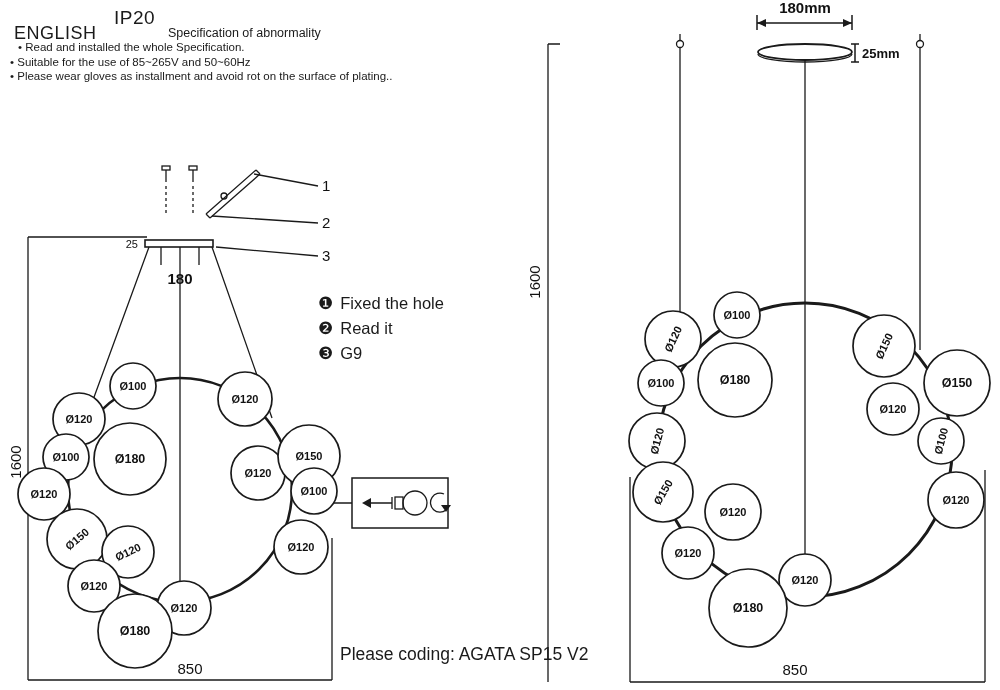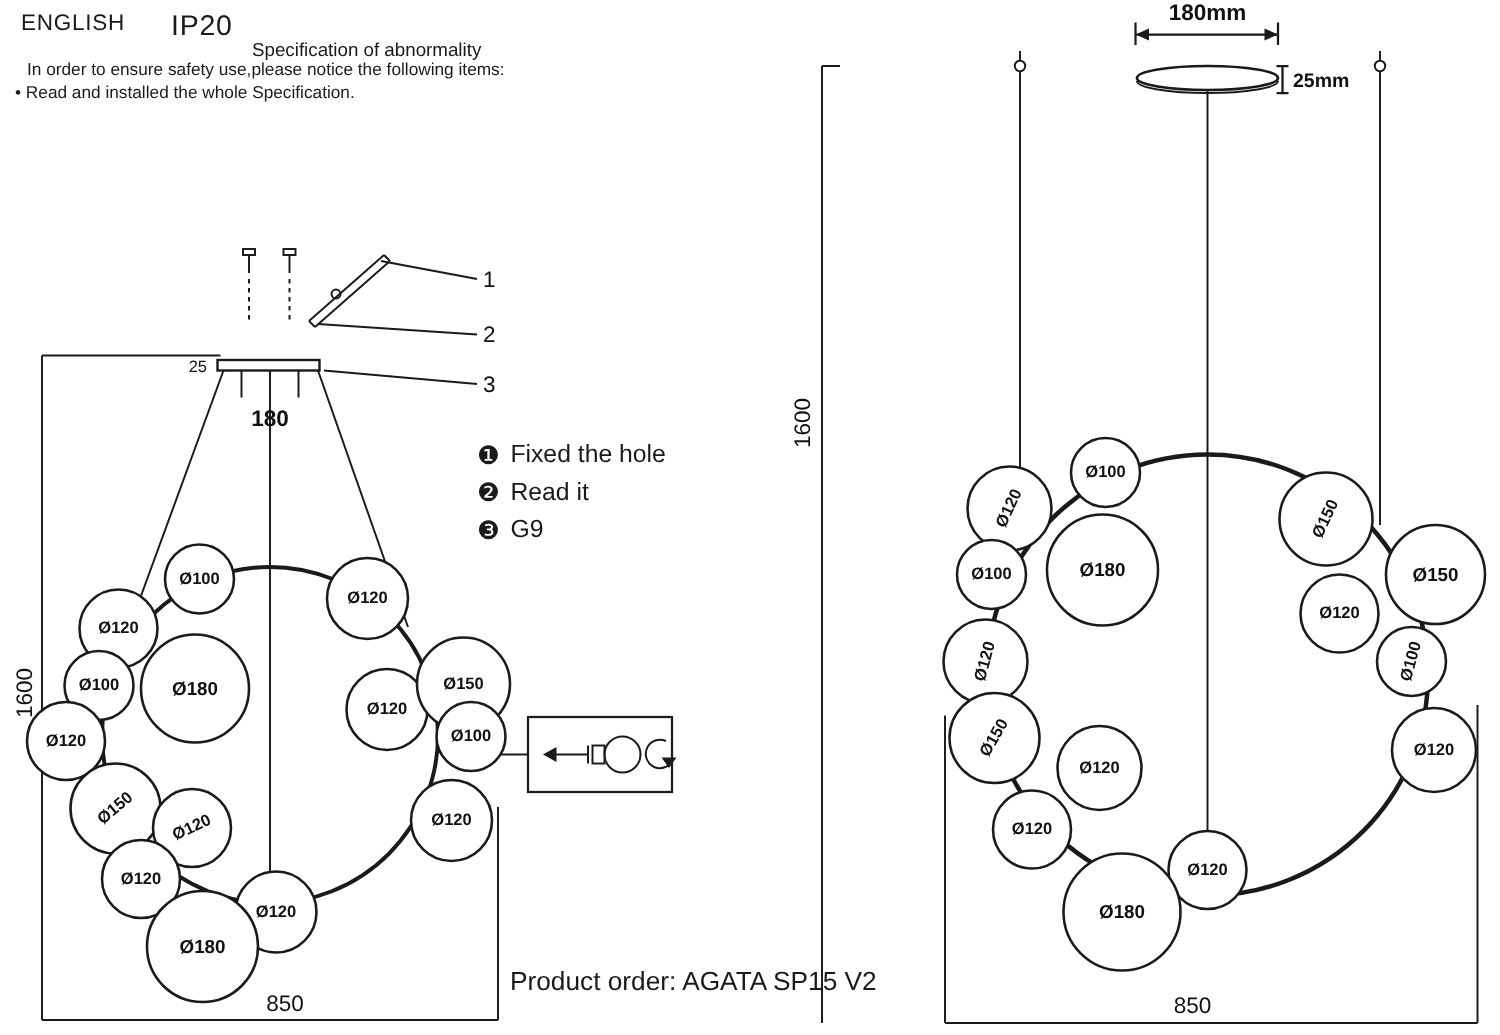--- a/index.html
+++ b/index.html
@@ -1,19 +1,19 @@
 <!DOCTYPE html>
 <html><head>
 <meta charset="utf-8">
 <style>
   *{margin:0;padding:0;box-sizing:border-box}
   html,body{width:1000px;height:690px;background:#ffffff;overflow:hidden;
     font-family:"Liberation Sans",sans-serif;color:#1a1a1a;position:relative}
   .abs{position:absolute}
-  #header-language{left:14px;top:7px;font-size:15px;letter-spacing:.5px}
+  #header-language{left:14px;top:23px;font-size:18px;letter-spacing:.5px}
   #header-ip{left:114px;top:7px;font-size:19px;letter-spacing:.5px}
   #spec-title{left:168px;top:26px;font-size:12.5px}
   #spec-list{left:10px;top:40px;width:545px;font-size:11.5px;line-height:14.6px}
   .spec-line{white-space:nowrap}
   .spec-line:first-child{padding-left:8px}
   #legend{left:318px;top:291px}
   .legend-row{display:flex;align-items:center;height:25px;font-size:16.5px}
   .legend-num{font-size:17px;margin-right:7px}
   #product-coding{left:340px;top:644px;font-size:17.5px}
   svg{position:absolute;left:0;top:0}
@@ -187,32 +187,33 @@
       <text x="805" y="580" class="bubble-label" dominant-baseline="central">Ø120</text>
       <circle cx="748" cy="608" r="39" class="bubble"></circle>
       <text x="748" y="608" class="bubble-label big" dominant-baseline="central">Ø180</text>
     </g>
 </svg>
 
 <div class="abs" id="header-language">ENGLISH</div>
 <div class="abs" id="header-ip">IP20</div>
 <div class="abs" id="spec-title">Specification of abnormality</div>
 <div class="abs" id="spec-list">
-    <div class="spec-line">In order to ensure safety use,please notice the following items:</div>
     <div class="spec-line">• Read and installed the whole Specification.</div>
+    <div class="spec-line">• Suitable for the use of 85~265V and 50~60Hz</div>
+    <div class="spec-line">• Please wear gloves as installment and avoid rot on the surface of plating..</div>
   </div>
 
 <div class="abs" id="legend">
   <div class="legend-row">
     <span class="legend-num">❶</span>
     <span>Fixed the hole</span>
   </div>
   <div class="legend-row">
     <span class="legend-num">❷</span>
     <span>Read it</span>
   </div>
   <div class="legend-row">
     <span class="legend-num">❸</span>
     <span>G9</span>
   </div>
 </div>
 
-<div class="abs" id="product-coding">Product order: AGATA SP15 V2</div>
+<div class="abs" id="product-coding">Please coding: AGATA SP15 V2</div>
 
 </body></html>

